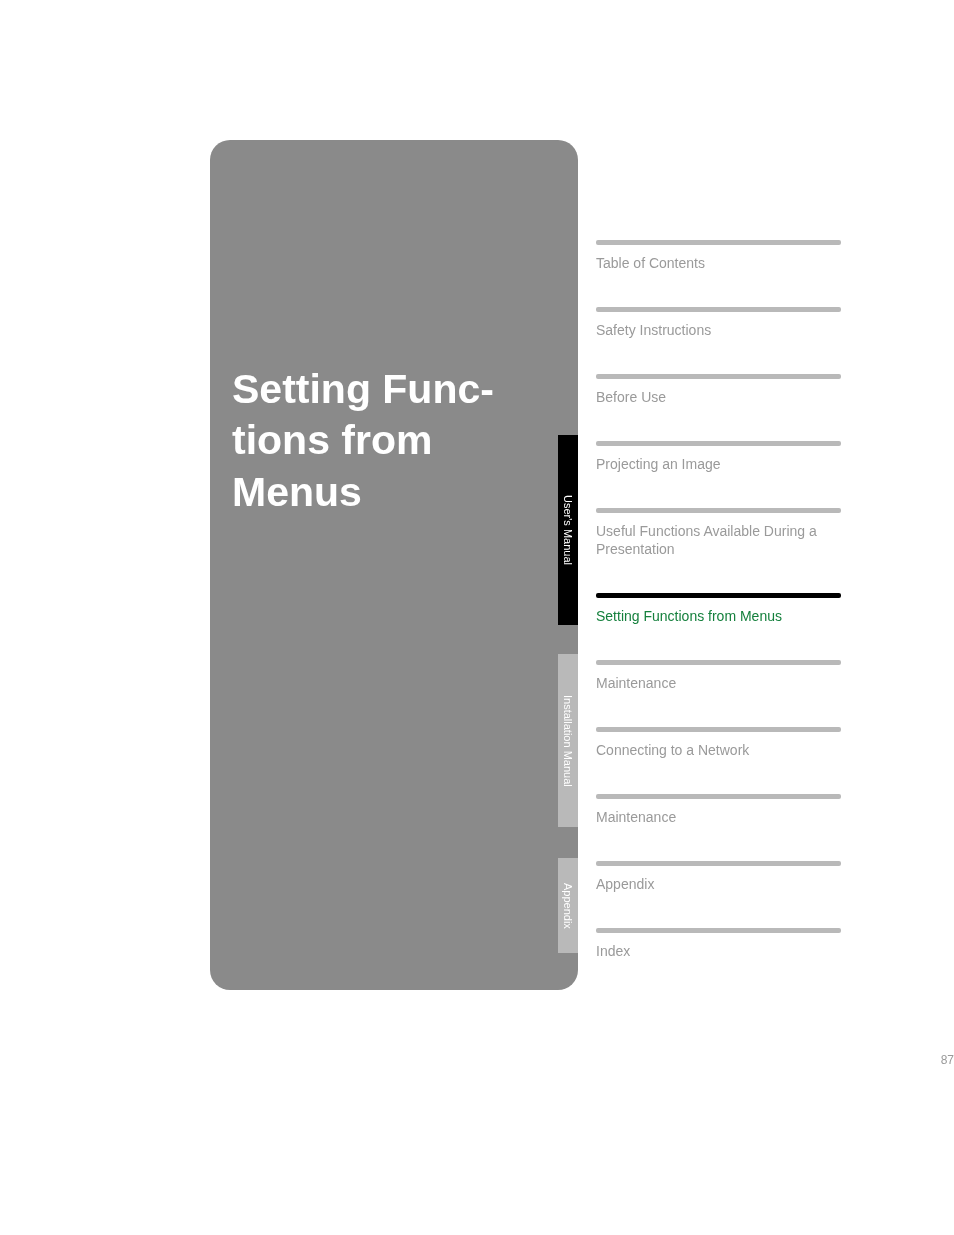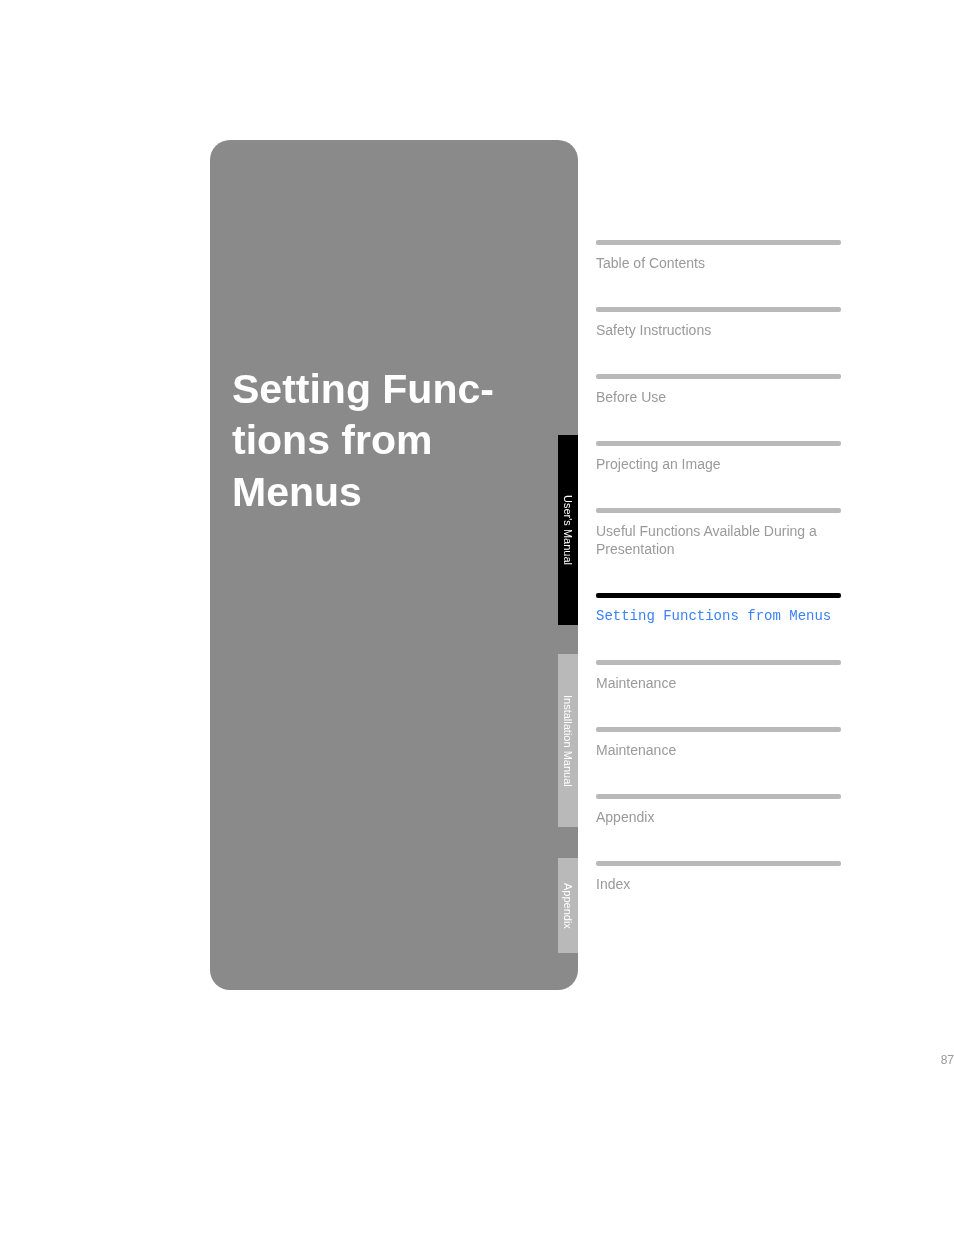--- a/index.html
+++ b/index.html
@@ -50,21 +50,21 @@
     background: #b9b9b9;
     border-radius: 2px;
     margin-bottom: 9px;
   }
   .nav-bar.active { background: #000; }
   .nav-label {
     font-size: 14px;
     color: #9a9a9a;
     line-height: 1.35;
   }
-  .nav-label.active { color: #3b82f6; font-family: Liberation Mono, monospace; }
+  .nav-label.active { color: #15803d; }
 
   .page-num {
     position: absolute;
     left: 0; width: 954px;
     top: 1053px;
     text-align: right;
     font-size: 12px;
     color: #9a9a9a;
   }
 </style>
@@ -112,20 +112,24 @@
       <div class="nav-item">
         <div class="nav-bar active"></div>
         <div class="nav-label active">Setting Functions from Menus</div>
       </div>
       <div class="nav-item">
         <div class="nav-bar"></div>
         <div class="nav-label">Maintenance</div>
       </div>
       <div class="nav-item">
         <div class="nav-bar"></div>
+        <div class="nav-label">Connecting to a Network</div>
+      </div>
+      <div class="nav-item">
+        <div class="nav-bar"></div>
         <div class="nav-label">Maintenance</div>
       </div>
       <div class="nav-item">
         <div class="nav-bar"></div>
         <div class="nav-label">Appendix</div>
       </div>
       <div class="nav-item">
         <div class="nav-bar"></div>
         <div class="nav-label">Index</div>
       </div>

